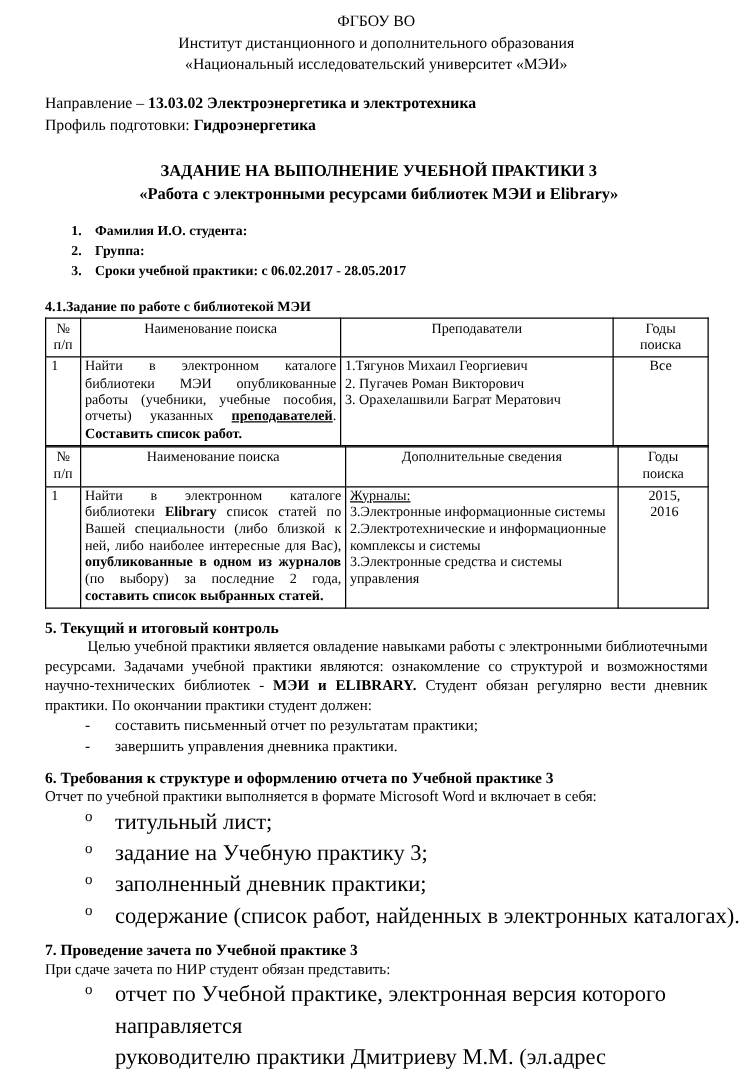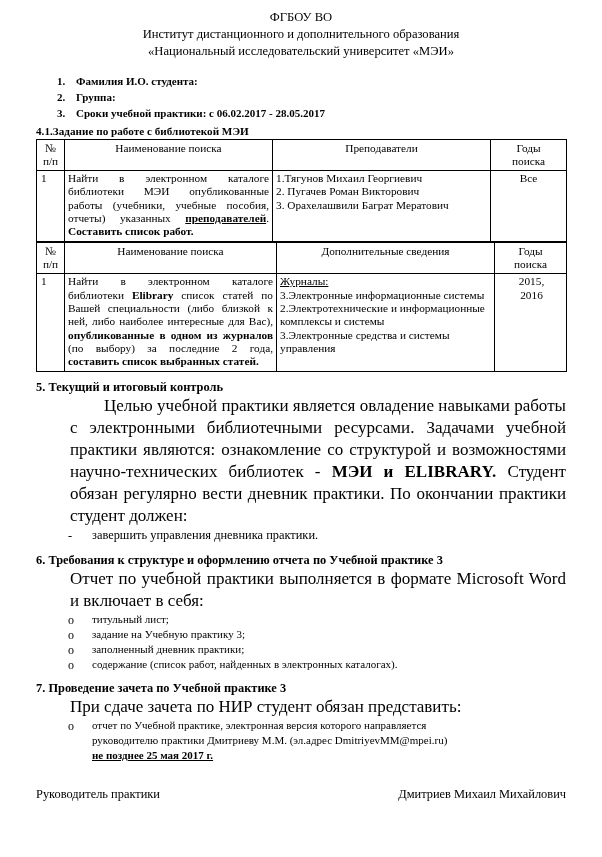--- a/index.html
+++ b/index.html
@@ -63,21 +63,21 @@
     font-size: 11px;
     line-height: 1.46;
   }
   ol.main-list li { padding-left: 8px; }
 
   
   .subcaption {
     font-weight: bold;
     font-size: 11.2px;
     padding-left: 36px;
-    margin-top: 3px;
+    margin-top: 15px;
     margin-bottom: 1px;
   }
   .subcaption.second { margin-top: 14px; }
 
   
   table.task {
     border-collapse: collapse;
     margin-left: 36px;
     width: 530px;
     table-layout: fixed;
@@ -115,24 +115,23 @@
   .und  { text-decoration: underline; }
 
   
   .sec-head {
     font-weight: bold;
     font-size: 12.4px;
     margin-top: 7px;
     line-height: 1.3;
   }
   .para {
-    font-size: 17px;
+    font-size: 12px;
     line-height: 1.30;
     text-align: justify;
-    margin-left: 34px;
   }
   .para.indent { text-indent: 34px; }
 
   .dash-list {
     list-style: none;
     margin: 0;
     padding-left: 68px;
     font-size: 12.4px;
     line-height: 1.38;
   }
@@ -140,21 +139,21 @@
   .dash-list li::before {
     content: "-";
     position: absolute;
     left: 0;
   }
 
   .circle-list {
     list-style: none;
     margin: 0;
     padding-left: 68px;
-    font-size: 11px;
+    font-size: 18px;
     line-height: 1.38;
   }
   .circle-list li { position: relative; padding-left: 24px; }
   .circle-list li::before {
     content: "o";
     position: absolute;
     left: 0;
     font-size: 12px;
   }
   .circle-list li .sub { display: block; padding-left: 0; }
@@ -174,21 +173,33 @@
 <body>
 
 <div class="page">
 
   <div class="masthead">
     <div>ФГБОУ ВО</div>
     <div>Институт дистанционного и дополнительного образования</div>
     <div>«Национальный исследовательский университет «МЭИ»</div>
   </div>
 
-
+  <div class="direction">
+    <div>
+      <span>Направление – </span><span class="b">13.03.02  Электроэнергетика и электротехника</span>
+    </div>
+    <div>
+      <span>Профиль подготовки: </span><span class="b">Гидроэнергетика</span>
+    </div>
+  </div>
+
+  <div class="doc-title">
+    <div>ЗАДАНИЕ НА ВЫПОЛНЕНИЕ УЧЕБНОЙ ПРАКТИКИ 3</div>
+    <div>«Работа с электронными ресурсами библиотек МЭИ и Elibrary»</div>
+  </div>
 
   <ol class="main-list">
     <li>Фамилия И.О. студента:</li>
     <li>Группа:</li>
     <li>Сроки учебной практики: с 06.02.2017 - 28.05.2017</li>
   </ol>
 
   <div class="subcaption">4.1.Задание по работе с библиотекой МЭИ</div>
   <table class="task">
     <colgroup>
@@ -262,20 +273,21 @@
         </td>
       </tr>
     </tbody>
   </table>
 
   <div class="content-wrap">
     <div class="sec-head">5. Текущий и итоговый контроль</div>
     <div class="para indent"><span>Целью учебной практики является овладение навыками работы с электронными библиотечными ресурсами. Задачами учебной практики являются: ознакомление со структурой и возможностями научно-технических библиотек - </span><span class="bold">МЭИ и ELIBRARY.</span><span> Студент обязан регулярно вести дневник практики. По окончании практики студент должен:</span></div>
   </div>
   <ul class="dash-list">
+    <li>составить письменный отчет по результатам практики;</li>
     <li>завершить управления дневника практики.</li>
   </ul>
 
   <div class="content-wrap">
     <div class="sec-head">6. Требования к структуре и оформлению отчета по Учебной практике 3</div>
     <div class="para">Отчет по учебной практики выполняется в формате Microsoft Word и включает в себя:</div>
   </div>
   <ul class="circle-list">
     <li>титульный лист;</li>
     <li>задание на Учебную практику 3;</li>

